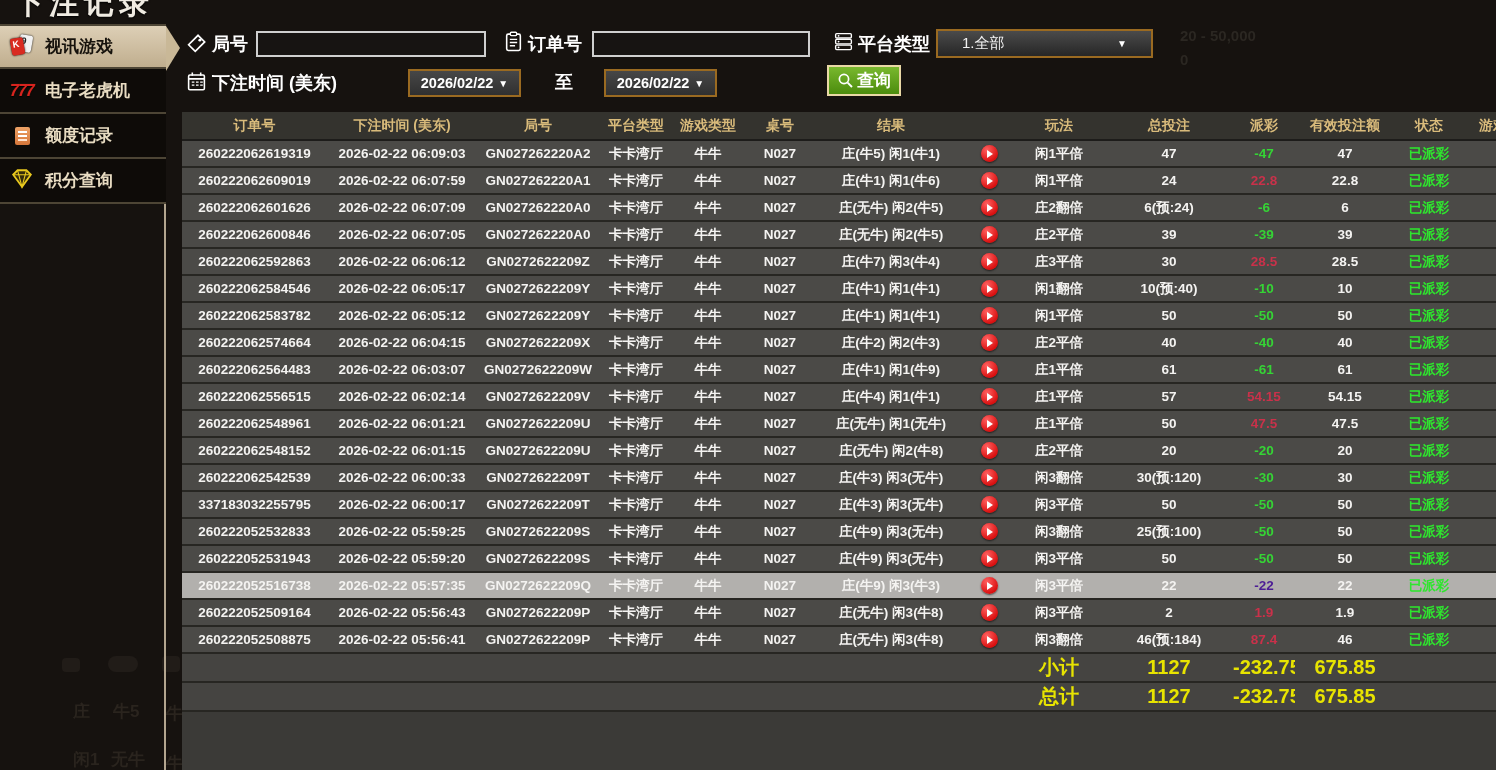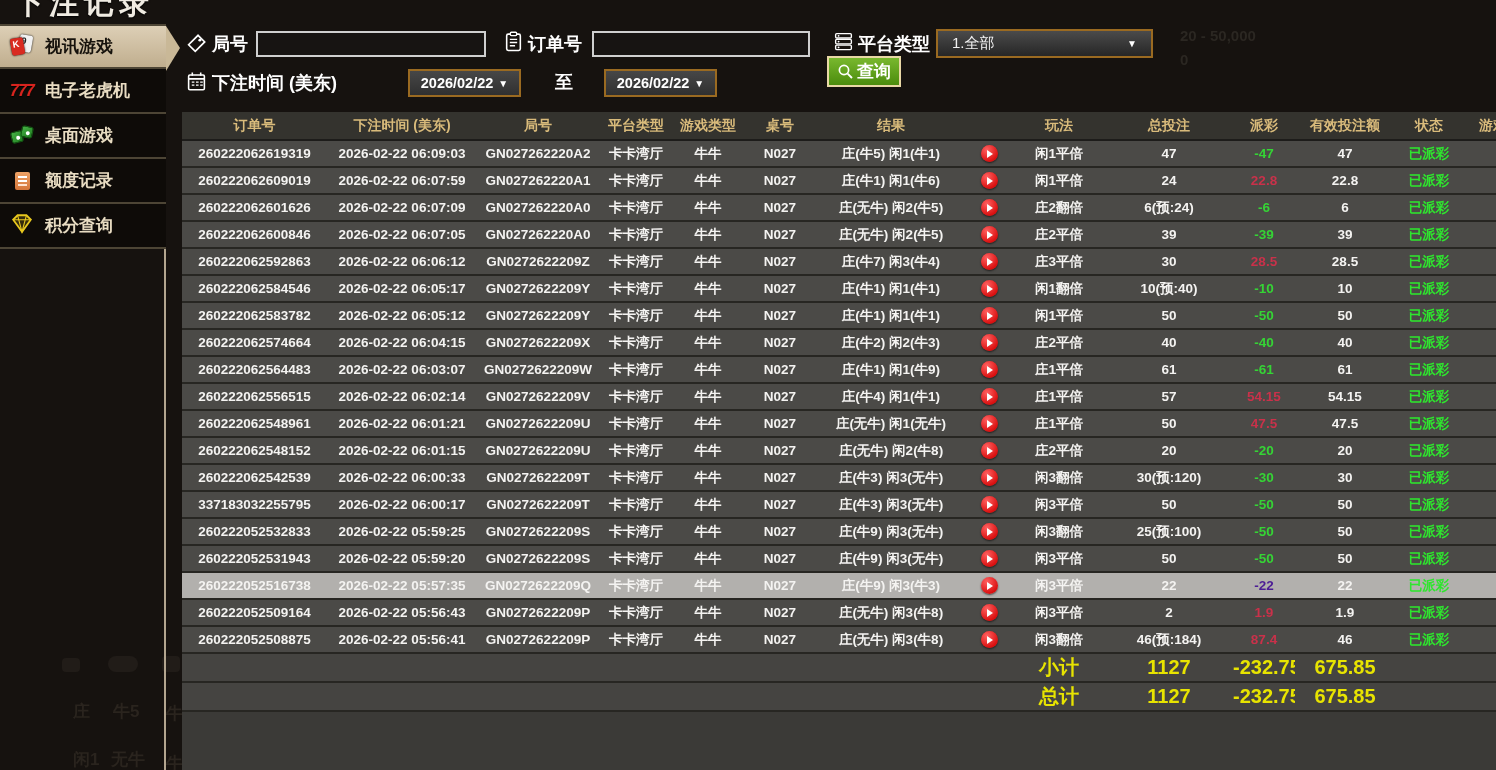--- a/index.html
+++ b/index.html
@@ -65,31 +65,31 @@
   
   .f-label{ position:absolute; font-size:18px; font-weight:bold; color:#fff; white-space:nowrap; }
   .f-icon{ position:absolute; width:21px; height:21px; }
   .f-input{
     position:absolute; height:26px; background:#171412; border:2px solid #cfcfcf;
     color:#eee; font-size:14px; padding:0 6px; outline:none;
   }
   .f-select{
     position:absolute; display:flex; align-items:center; justify-content:space-between;
     background:linear-gradient(180deg,#4b4b4b,#262626); border:2px solid #9a6a21;
-    color:#f2f2f2; font-size:15px; padding:0 14px; cursor:pointer;
+    color:#f2f2f2; font-size:15px; padding:0 24px; cursor:pointer;
   }
   .f-select .arrow{ font-size:10px; color:#fff; }
   .f-date{
     position:absolute; display:flex; align-items:center; justify-content:center; gap:5px;
     background:linear-gradient(180deg,#474747,#303030); border:2px solid #9a6a21;
     color:#fff; font-size:14.5px; font-weight:bold; cursor:pointer;
   }
   .f-date .arrow{ font-size:10px; }
   .search-btn{
-    position:absolute; left:827px; top:56px; width:74px; height:31px;
+    position:absolute; left:827px; top:65px; width:74px; height:31px;
     display:flex; align-items:center; justify-content:center; gap:3px;
     background:linear-gradient(180deg,#79b82e,#4b8c0d);
     border:2px solid #e9d8a5; color:#fff; font-size:17px; font-weight:bold; cursor:pointer;
   }
   
   .table-wrap{
     position:absolute; left:182px; top:112px; width:1314px; height:658px;
     background:#3b3a37; overflow:hidden;
   }
   table{ width:1341px; table-layout:fixed; border-collapse:collapse; }
@@ -139,27 +139,20 @@
   <div class="side-item active">
     <span class="icon-cards">
       <span class="card card-back">9</span>
         <span class="card card-front">K</span>
     </span>
     <span>视讯游戏</span>
   </div>
   <div class="side-item">
     <span class="icon-777">777</span>
     <span>电子老虎机</span>
-  </div>
-  <div class="side-item">
-    <span class="icon-dice">
-      <span class="die die1"></span>
-        <span class="die die2"></span>
-    </span>
-    <span>桌面游戏</span>
   </div>
   <div class="side-item">
     <span class="icon-doc"></span>
     <span>额度记录</span>
   </div>
   <div class="side-item">
     <span class="icon-gem">
       <svg width="24" height="22" viewBox="0 0 20 20">
           <polygon points="10,18 2,7 6,3 14,3 18,7" fill="rgba(230,190,30,0.18)" stroke="#e8c81e" stroke-width="1.7"></polygon>
           <path d="M2 7 L18 7 M6 3 L10 18 L14 3" fill="none" stroke="#e8c81e" stroke-width="1"></path>

